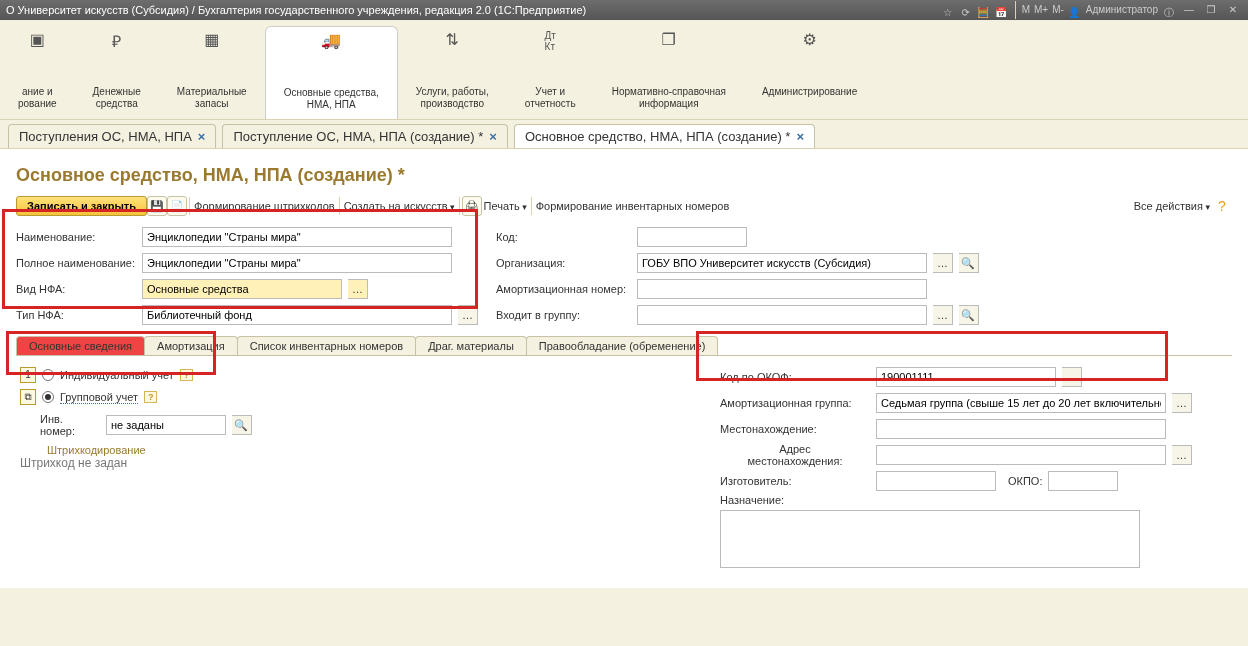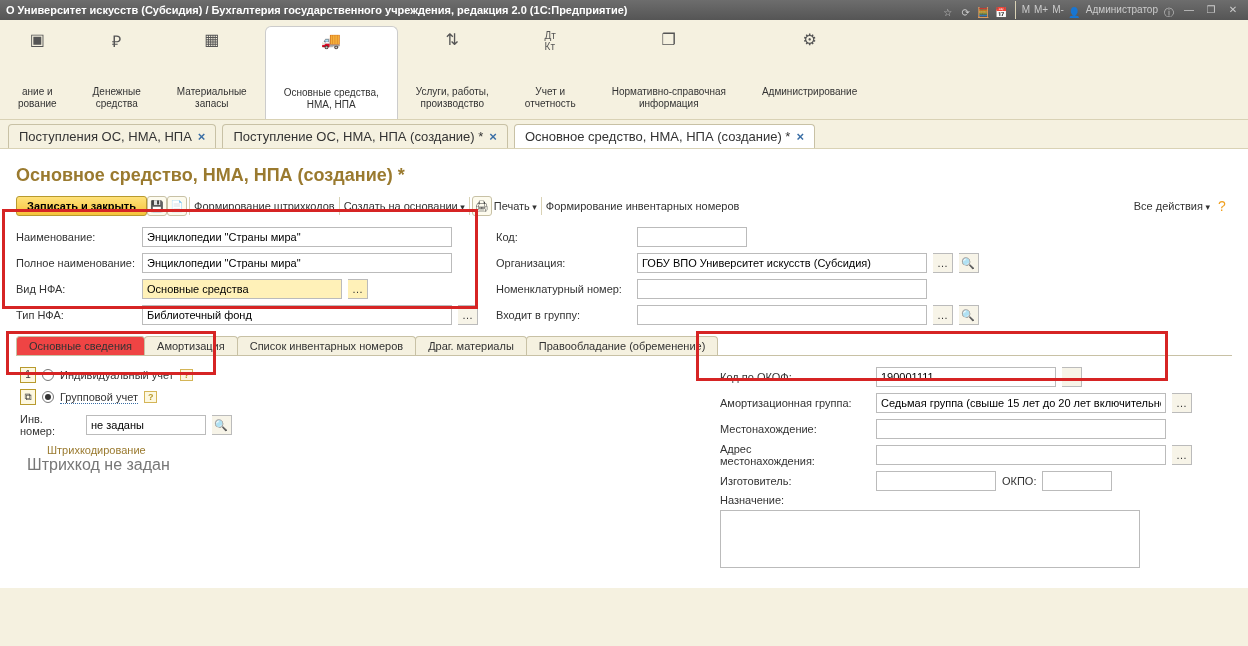--- a/index.html
+++ b/index.html
@@ -1,19 +1,19 @@
 <!DOCTYPE html>
 <html><head>
 <meta charset="utf-8">
 <style>
   * { box-sizing: border-box; margin: 0; padding: 0; font-family: Arial, sans-serif; }
   body { background: #f5f1e0; font-size: 11px; color: #333; width: 1248px; height: 646px; overflow: hidden; }
 
   .titlebar { background: linear-gradient(#6d6d6d, #555); color: #fff; height: 20px; line-height: 20px; padding: 0 6px; display: flex; justify-content: space-between; }
-  .titlebar-left { white-space: nowrap; overflow: hidden; font-weight: bold; }
+  .titlebar-left { white-space: nowrap; overflow: hidden; }
   .titlebar-right { display: flex; gap: 4px; align-items: center; }
   .titlebar-right span { font-size: 10px; color: #ccc; }
   .tb-icon { width: 14px; height: 14px; display: inline-block; text-align: center; }
   .tb-user { color: #fff; text-align: center; }
   .tb-winbtn { width: 18px; text-align: center; cursor: pointer; }
 
   .toolbar-modules { background: #f5f1e0; padding: 6px 0 0 0; display: flex; border-bottom: 1px solid #d9d2b5; }
   .module { display: flex; flex-direction: column; align-items: center; padding: 4px 18px 8px; font-size: 10px; color: #333; cursor: pointer; }
   .module.active { background: #fff; border: 1px solid #ccc; border-bottom: none; border-radius: 6px 6px 0 0; }
   .module-icon { font-size: 16px; height: 18px; margin-bottom: 6px; color: #555; }
@@ -64,28 +64,28 @@
   .radio-row { display: flex; align-items: center; gap: 6px; height: 22px; }
   .num-box { width: 16px; height: 16px; border: 1px solid #b89a2e; text-align: center; line-height: 14px; font-size: 10px; background: #fdf8e0; }
   .radio { width: 12px; height: 12px; border: 1px solid #777; border-radius: 50%; display: inline-block; position: relative; }
   .radio.checked::after { content: ""; width: 6px; height: 6px; background: #333; border-radius: 50%; position: absolute; left: 2px; top: 2px; }
   .dotted-link { border-bottom: 1px dotted #3a6ea5; color: #333; cursor: pointer; }
   .help-q { color: #b89a2e; font-weight: bold; cursor: help; border:1px solid #d4b557; padding:0 3px; font-size:9px; background:#fdf8e0;}
 
   .red-box { border: 3px solid #d62424; position: absolute; pointer-events: none; }
 
   .shtrix { color: #9a7a2f; margin-top: 8px; font-size: 11px; padding-left: 27px; }
-  .shtrix-sub { color: #777; font-size: 16px; margin-left: 7px; }
+  .shtrix-sub { color: #777; font-size: 12px; }
 
   .right-row { display: flex; align-items: center; gap: 6px; height: 26px; }
   .right-label { width: 150px; font-size: 11px; }
   .addr-label { width: 150px; font-size: 11px; line-height: 12px; }
   .textarea { width: 420px; height: 58px; border: 1px solid #bbb; background: #fff; font-size: 11px; padding: 2px; resize: none; }
 
-  .okpo-lbl { font-size: 11px; }
+  .okpo-lbl { font-size: 11px; margin-left: 6px; }
   .okpo-inp { width: 70px; height: 20px; border:1px solid #bbb; }
 
   .wrap-rel { position: relative; }
 </style>
 </head>
 <body>
 
 <div class="titlebar">
   <div class="titlebar-left">О Университет искусств (Субсидия) / Бухгалтерия государственного учреждения, редакция 2.0  (1С:Предприятие)</div>
   <div class="titlebar-right">
@@ -166,21 +166,21 @@
 <div class="page wrap-rel">
   <div class="page-title">Основное средство, НМА, НПА (создание) *</div>
 
   <div class="actionbar">
     <button class="btn-save">Записать и закрыть</button>
     <span class="btn-icon">💾</span>
     <span class="btn-icon">📄</span>
     <span class="sep"></span>
     <span class="link-action">Формирование штрихкодов</span>
     <span class="sep"></span>
-    <span class="link-action dd">Создать на основании</span>
+    <span class="link-action dd">Создать на искусств</span>
     <span class="sep"></span>
     <span class="btn-icon">🖨</span>
     <span class="link-action dd">Печать</span>
     <span class="sep"></span>
     <span class="link-action">Формирование инвентарных номеров</span>
     <span class="actionbar-right link-action dd">Все действия</span>
     <span class="btn-icon" style="color:#f0a020;border:none;background:none;font-size:14px;">?</span>
   </div>
 
   <div class="form-block">
@@ -209,21 +209,21 @@
           <span class="lbl2">Код:</span>
           <input class="inp" style="width: 110px;">
         </div>
       <div class="row">
           <span class="lbl2">Организация:</span>
           <input class="inp inp-org" value="ГОБУ ВПО Университет искусств (Субсидия)" style="">
           <span class="ellips">…</span>
           <span class="mag">🔍</span>
         </div>
       <div class="row">
-          <span class="lbl2">Номенклатурный номер:</span>
+          <span class="lbl2">Амортизационная номер:</span>
           <input class="inp inp-290" style="">
         </div>
       <div class="row">
           <span class="lbl2">Входит в группу:</span>
           <input class="inp inp-290" style="">
           <span class="ellips">…</span>
           <span class="mag">🔍</span>
         </div>
     </div>
   </div>
@@ -243,21 +243,21 @@
         <span class="radio"></span>
         <span>Индивидуальный учет</span>
         <span class="help-q">?</span>
       </div>
       <div class="radio-row">
         <span class="num-box">⧉</span>
         <span class="radio checked"></span>
         <span class="dotted-link">Групповой учет</span>
         <span class="help-q">?</span>
       </div>
-      <div class="row" style="margin-top:6px;">
+      <div class="row" style="margin-top:6px;margin-left:20px;">
         <span class="lbl-inv">Инв. номер:</span>
         <input class="inp" style="width: 120px;" value="не заданы">
         <span class="mag">🔍</span>
       </div>
       <div class="shtrix">Штрихкодирование</div>
       <div class="shtrix-sub">Штрихкод не задан</div>
     </div>
 
     <div class="right-col" style="margin-left:320px;">
       <div class="right-row">
@@ -268,21 +268,21 @@
       <div class="right-row">
         <span class="right-label">Амортизационная группа:</span>
         <input class="inp inp-amort" value="Седьмая группа (свыше 15 лет до 20 лет включительно)" style="">
         <span class="ellips">…</span>
       </div>
       <div class="right-row">
         <span class="right-label">Местонахождение:</span>
         <input class="inp" style="width: 290px;">
       </div>
       <div class="right-row">
-        <span class="addr-label" style="white-space:pre-line;">Адрес
+        <span class="addr-label" style="white-space:pre-line;text-align:center;">Адрес
 местонахождения:</span>
         <input class="inp" style="width: 290px;">
         <span class="ellips">…</span>
       </div>
       <div class="right-row">
         <span class="right-label">Изготовитель:</span>
         <input class="inp inp-small" style="">
         <span class="okpo-lbl">ОКПО:</span>
         <input class="okpo-inp" style="">
       </div>

